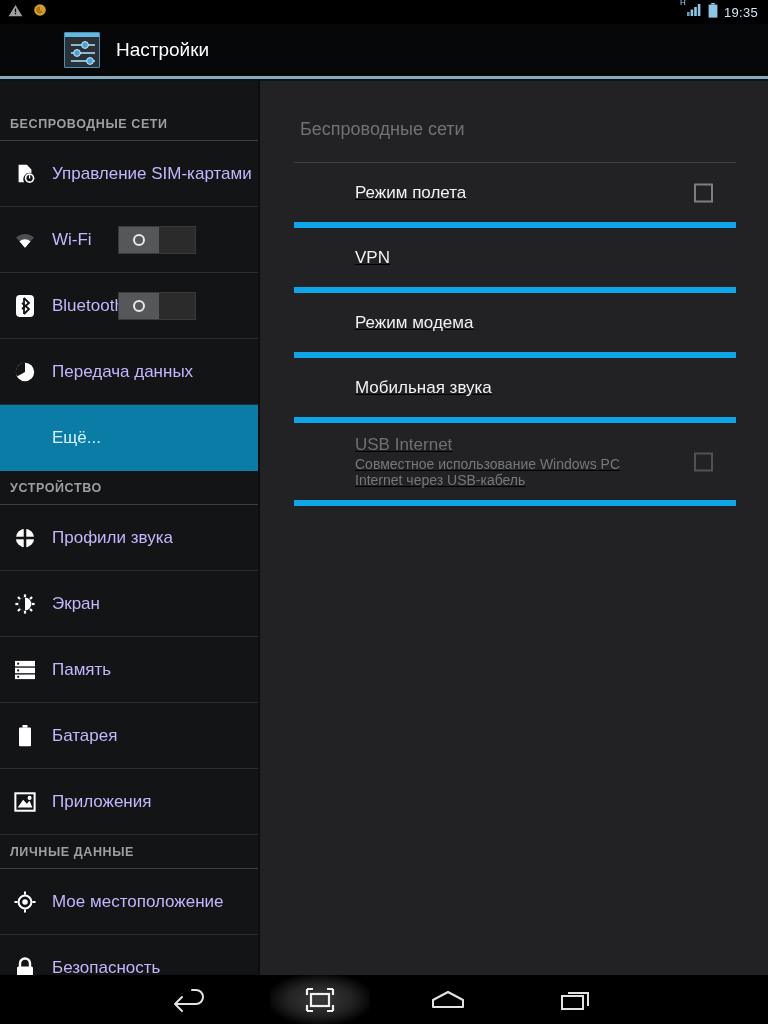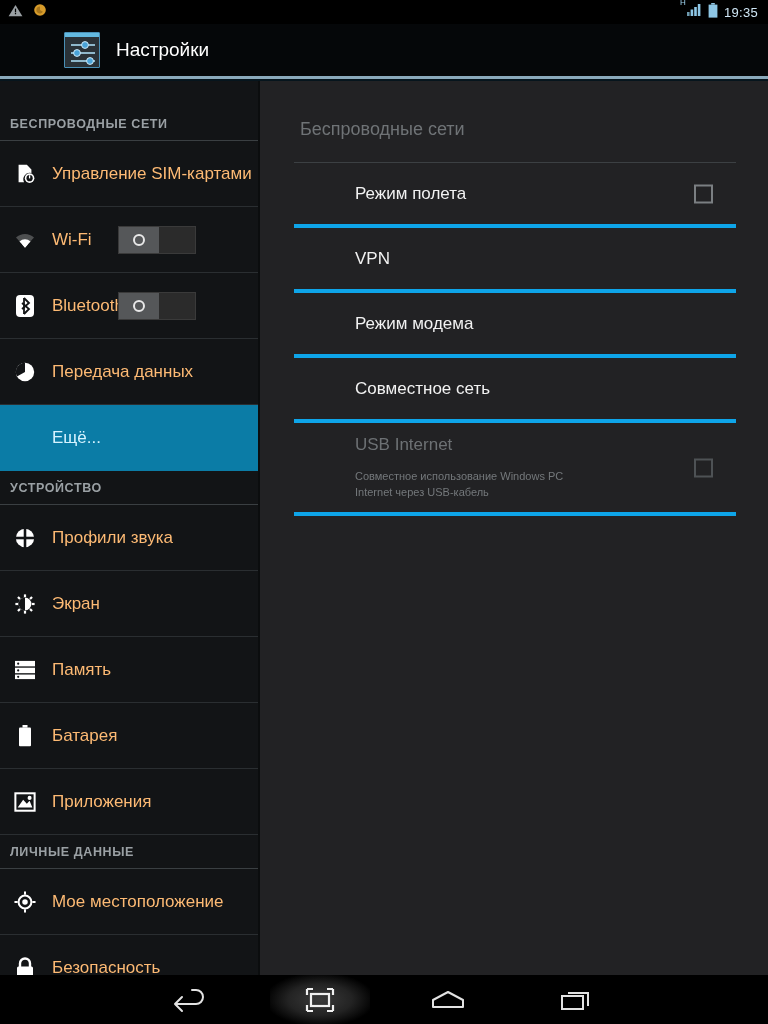--- a/index.html
+++ b/index.html
@@ -58,21 +58,21 @@
   }
   .sec-header.first{ margin-top:26px; }
 
   .s-row{
     position:relative; height:66px; display:flex; align-items:center;
     padding-left:10px; background:#121416;
     border-bottom:1px solid #2a2e31;
   }
   .s-row .ico{ width:30px; flex:0 0 30px; display:flex; align-items:center; justify-content:center; }
   .s-row .lbl{
-    color:#fdba74; font-size:17px; margin-left:12px;
+    color:#c4b5fd; font-size:17px; margin-left:12px;
     white-space:nowrap; overflow:hidden;
   }
   .s-row.selected{ background:#0b7ca6; border-bottom:none;text-align:right; }
   .s-row.selected .lbl{ color:#d6f3ff; margin-left:42px; }
 
   
   .toggle{
     position:absolute; right:62px; top:50%; transform:translateY(-50%);
     width:78px; height:28px; background:#2b2b2b; border:1px solid #3a3a3a;
   }
@@ -88,26 +88,27 @@
   #pane{ position:absolute; left:260px; top:0; width:508px; height:894px; background:#222224; }
   #pane .pane-header{
     color:#6f7376; font-size:18px; padding:38px 0 0 40px;
   }
   #pane .hdr-rule{
     margin:22px 32px 0 34px; height:1px; background:#3c4043;
   }
   .p-row{
     position:relative; margin:0 32px 0 34px; min-height:65px;
     display:flex; align-items:center;
-    border-bottom:4px solid #0ea5e9;
+    border-bottom:6px solid #0ea5e9;
+    text-decoration:underline;
   }
   .p-row .ptext{ padding-left:61px; padding-right:70px; }
   .p-row .ptitle{ color:#f2f2f2; font-size:17px; }
   .p-row.disabled .ptitle{ color:#6d7174; }
-  .p-row .psum{ color:#9a9ea1; font-size:11px; line-height:16px; margin-top:13px; white-space:pre-line; }
+  .p-row .psum{ color:#9a9ea1; font-size:14px; line-height:16px; margin-top:1px; white-space:pre-line; }
   .p-row.disabled .psum{ color:#74787b; }
   .p-row .cbox{
     position:absolute; right:23px; top:50%; transform:translateY(-50%);
     width:19px; height:19px; border:2px solid #7b7f82; background:transparent;
   }
   .p-row.disabled .cbox{ border-color:#4e5255; }
 
   
   #navbar{
     position:absolute; left:0; top:975px; width:768px; height:49px; background:#000;
@@ -361,21 +362,21 @@
       </div>
 
       <div class="p-row">
         <div class="ptext">
           <div class="ptitle">Режим модема</div>
         </div>
       </div>
 
       <div class="p-row">
         <div class="ptext">
-          <div class="ptitle">Совместное сеть</div>
+          <div class="ptitle">Мобильная звука</div>
         </div>
       </div>
 
       <div class="p-row disabled">
         <div class="ptext" style="padding-top:12px;padding-bottom:12px;">
           <div class="ptitle">USB Internet</div>
           <div class="psum">Совместное использование Windows PC
 Internet через USB-кабель</div>
         </div>
         <span class="cbox"></span>

